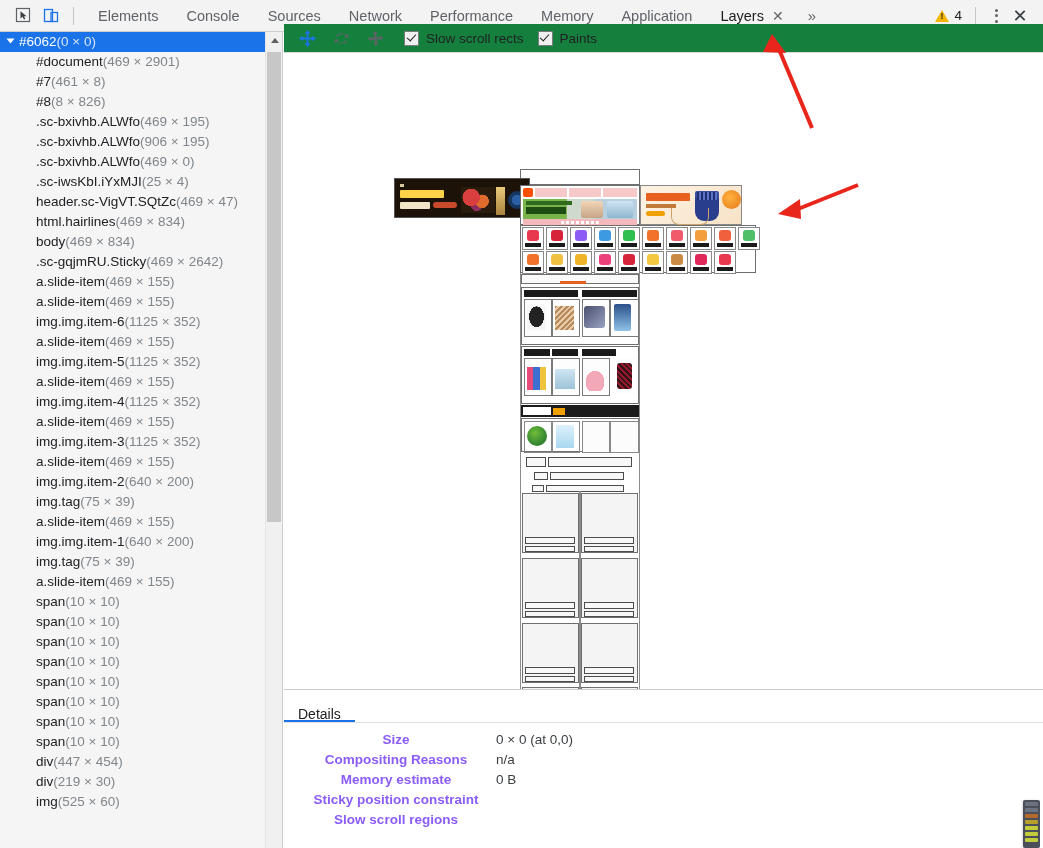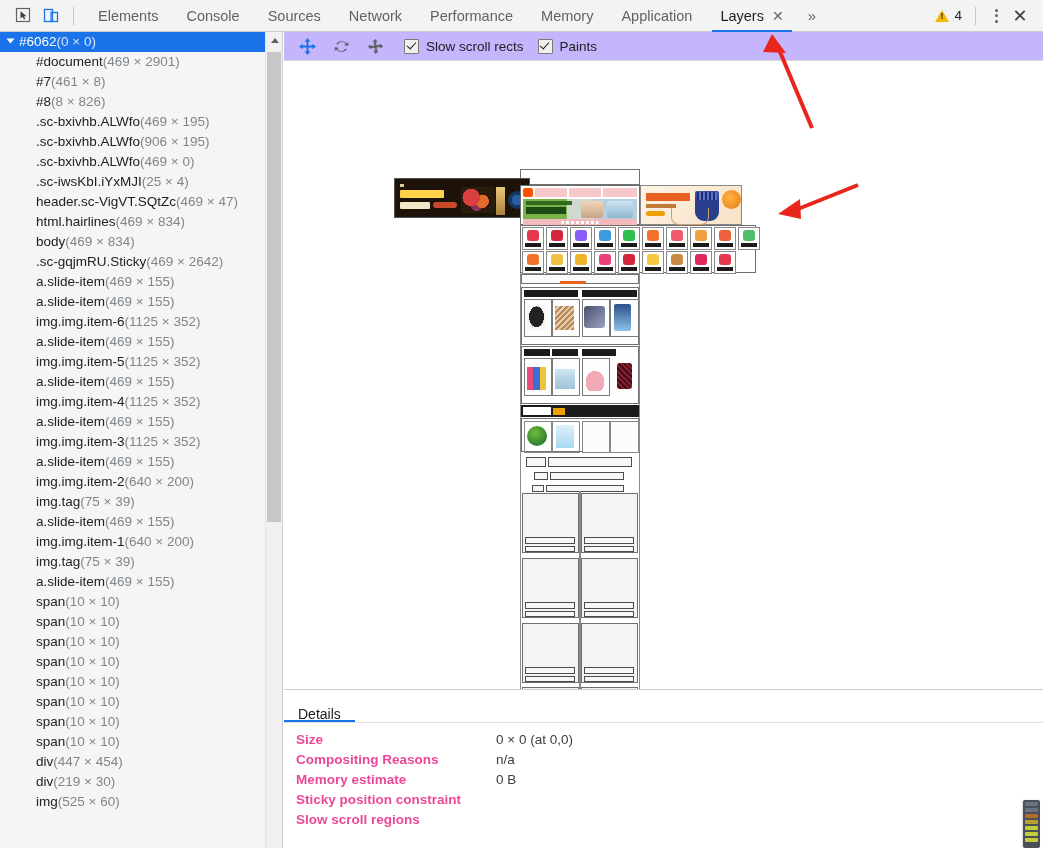--- a/index.html
+++ b/index.html
@@ -142,23 +142,23 @@
   }
   .winscroll .thumb {
     position: absolute; left: 1px; top: 20px;
     width: 14px; height: 470px;
     background: #c7c7c7;
     cursor: pointer;
   }
 
   
   .layers-toolbar {
-    position: absolute; left: 284px; top: 32px;
+    position: absolute; left: 284px; top: 24px;
     width: 759px; height: 29px;
-    background: #c4b5fd;
+    background: #15803d;
     border-bottom: 1px solid #d8d8d8;
     display: flex; align-items: center;
     box-sizing: border-box;
   }
   .lt-btn {
     width: 30px; height: 26px; margin-left: 4px;
     display: flex; align-items: center; justify-content: center;
     cursor: pointer;
   }
   .lt-btn:first-child { margin-left: 8px; }
@@ -219,21 +219,21 @@
   }
   .details-tab.active::after {
     content: ""; position: absolute; left: 0; right: 0; bottom: 0;
     height: 2px; background: #1a73e8;
   }
   .details-body { padding: 6px 0 0 12px; }
   .drow {
     display: flex; height: 20px; align-items: center;
     font-size: 13.5px;
   }
-  .dkey { width: 200px; font-weight: bold; color: #ec4899; }
+  .dkey { width: 200px; font-weight: bold; color: #8b5cf6; text-align: center; }
   .dval { color: #3c4043; }
 
   
   .minimap {
     position: absolute; right: 3px; top: 800px;
     width: 17px; height: 48px;
     background: #4a4f5a; border-radius: 2px;
     overflow: hidden;
     box-shadow: -1px 0 2px rgba(0,0,0,.15);
   }

